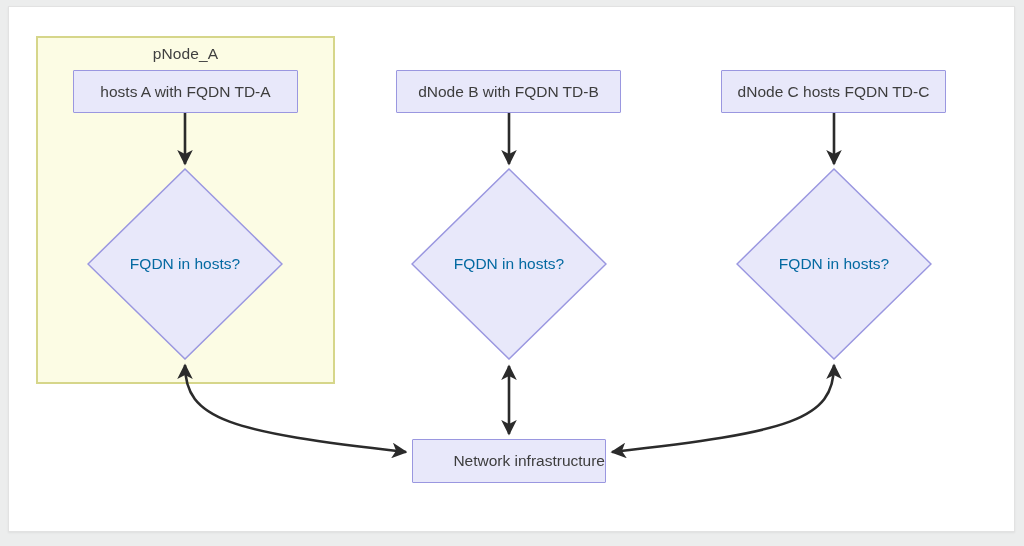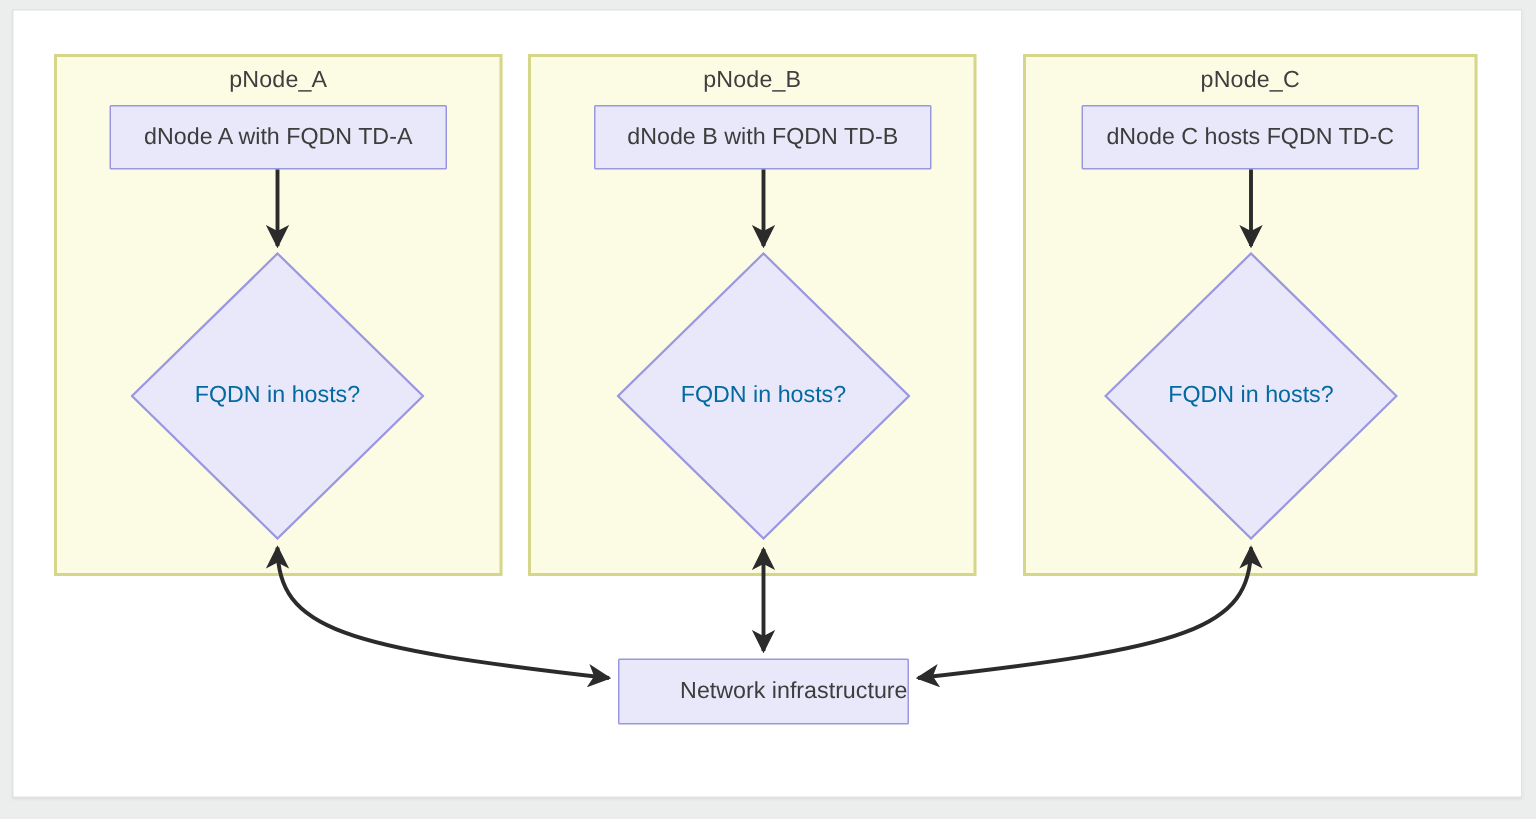--- a/index.html
+++ b/index.html
@@ -121,48 +121,42 @@
 
 <div id="canvas-card"></div>
 
 <div id="diagram-root">
 
   <div class="pnode-container" style="left:36px; top:36px; width:299px; height:348px;">
     <div class="pnode-title">pNode_A</div>
   </div>
 
   <div class="dnode-box" style="left:73px; top:70px; width:225px; height:43px;">
-    <span>dNode A with FQDN TD-A</span>
+    <span>hosts A with FQDN TD-A</span>
   </div>
 
   <div class="diamond-wrap" style="left:87px; top:168px; width:196px; height:192px;">
     <svg width="196" height="192" viewBox="0 0 196 192" aria-hidden="true">
       <polygon points="98,1 195,96 98,191 1,96" fill="#e8e8fa" stroke="#9a97e0" stroke-width="1.5"></polygon>
     </svg>
     <div class="diamond-label">FQDN in hosts?</div>
   </div>
 
-  <div class="pnode-container" style="left:352px; top:36px; width:299px; height:348px;">
-    <div class="pnode-title">pNode_B</div>
-  </div>
 
   <div class="dnode-box" style="left:396px; top:70px; width:225px; height:43px;">
     <span>dNode B with FQDN TD-B</span>
   </div>
 
   <div class="diamond-wrap" style="left:411px; top:168px; width:196px; height:192px;">
     <svg width="196" height="192" viewBox="0 0 196 192" aria-hidden="true">
       <polygon points="98,1 195,96 98,191 1,96" fill="#e8e8fa" stroke="#9a97e0" stroke-width="1.5"></polygon>
     </svg>
     <div class="diamond-label">FQDN in hosts?</div>
   </div>
 
-  <div class="pnode-container" style="left:682px; top:36px; width:303px; height:348px;">
-    <div class="pnode-title">pNode_C</div>
-  </div>
 
   <div class="dnode-box" style="left:721px; top:70px; width:225px; height:43px;">
     <span>dNode C hosts FQDN TD-C</span>
   </div>
 
   <div class="diamond-wrap" style="left:736px; top:168px; width:196px; height:192px;">
     <svg width="196" height="192" viewBox="0 0 196 192" aria-hidden="true">
       <polygon points="98,1 195,96 98,191 1,96" fill="#e8e8fa" stroke="#9a97e0" stroke-width="1.5"></polygon>
     </svg>
     <div class="diamond-label">FQDN in hosts?</div>

